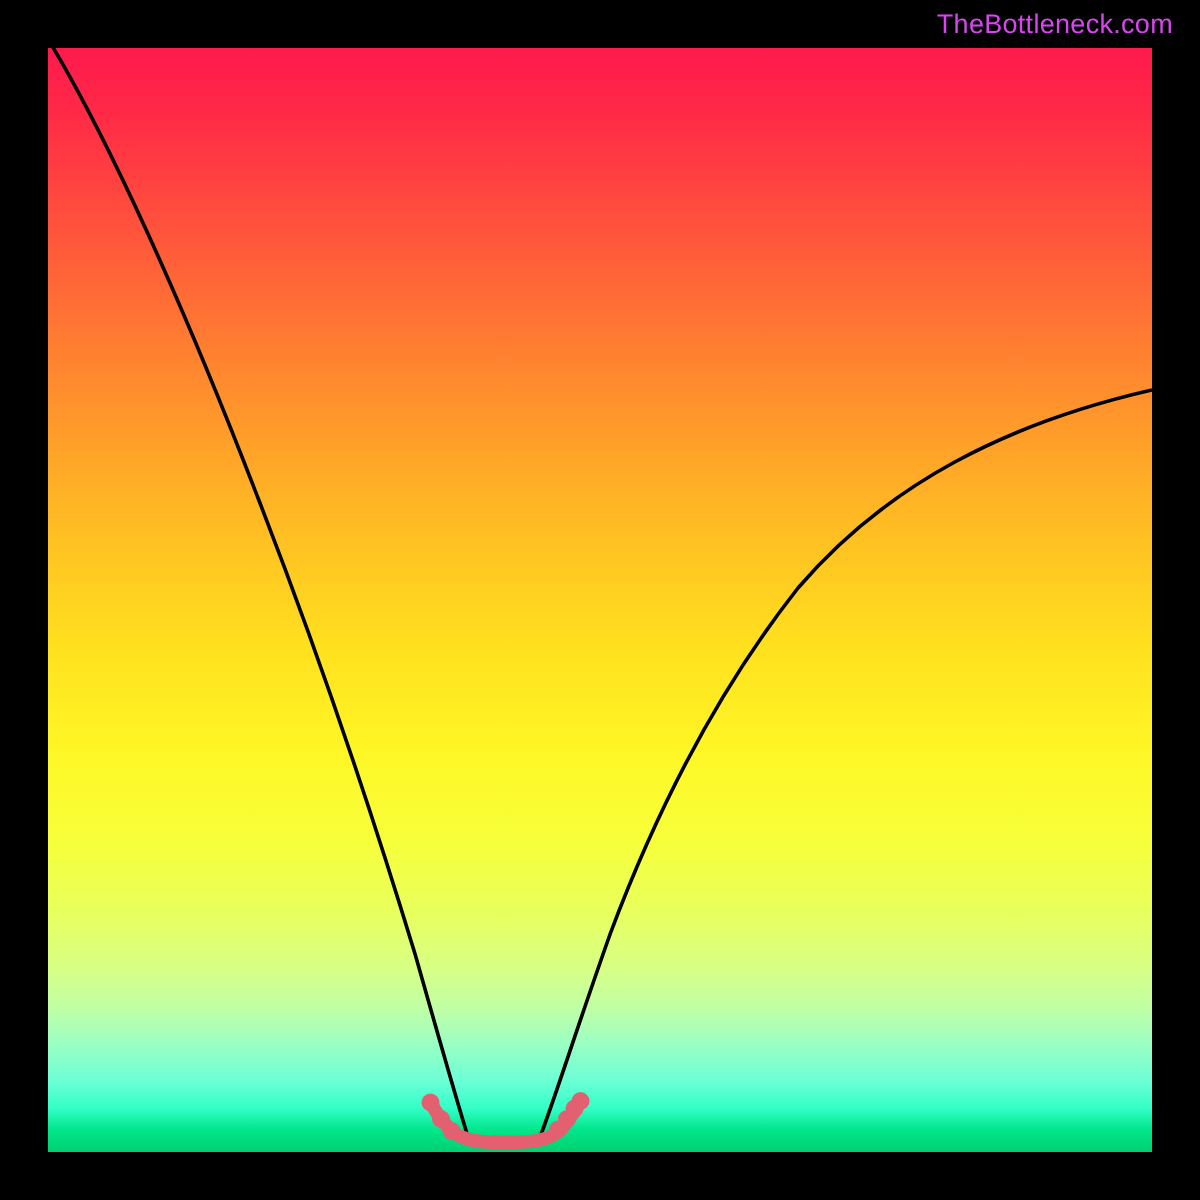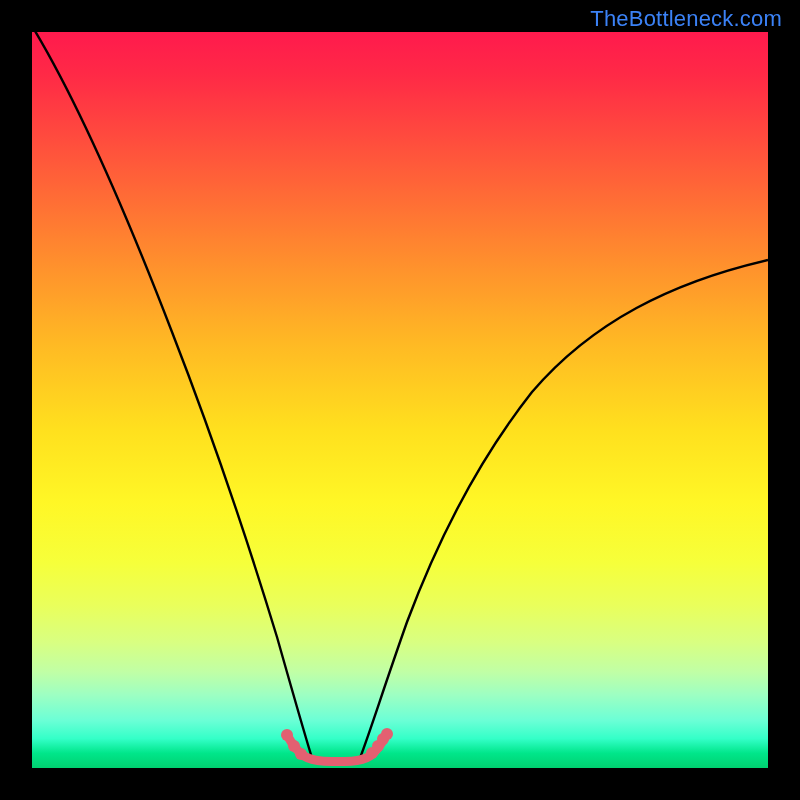--- a/index.html
+++ b/index.html
@@ -57,22 +57,22 @@
     position: absolute;
     left: 0;
     top: 0;
     width: 100%;
     height: 100%;
   }
   .watermark {
     position: absolute;
     top: 6px;
     right: 18px;
-    color: #3b82f6;
-    font-size: 22px;
+    color: #d946ef;
+    font-size: 18px;
     font-weight: 500;
     letter-spacing: 0.2px;
     user-select: none;
   }
 </style>
 </head>
 <body>
 
 <div class="frame">
 

